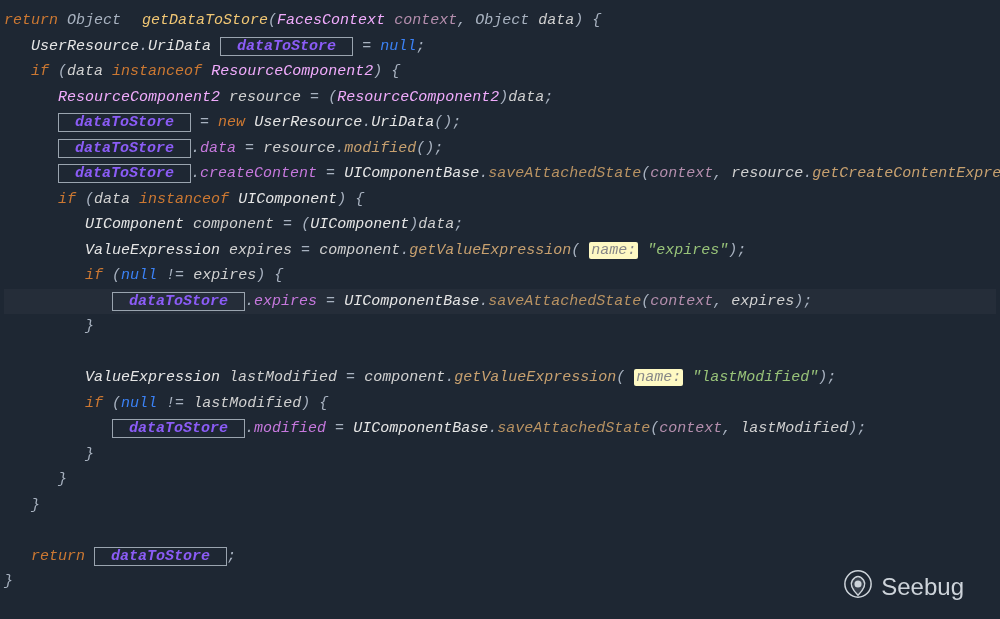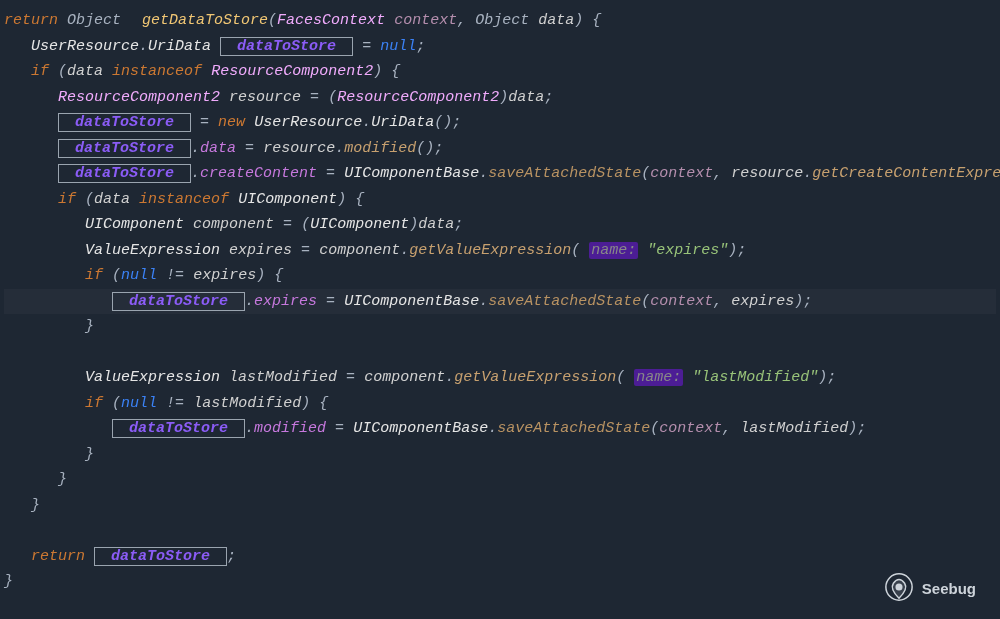--- a/index.html
+++ b/index.html
@@ -26,45 +26,44 @@
   .method  { color: #f0c674; font-style: italic; margin-left: 12px; }            
   .mcall   { color: #c7a06f; font-style: italic; }            
   .mcall2  { color: #b89262; }            
   .var     { color: #d0d0d0; }
   .param   { color: #b48ead; margin-top: 32px; }                                 
   .field   { color: #c678dd; }
   .str     { color: #98c379; }
   .null    { color: #3b82f6; }
   .op      { color: #a8b2c0; }
   .pun     { color: #a8b2c0; }
-  .hint-bg { background:#4c1d95; color:#888; border-radius:2px; padding:0 2px; font-style: italic;}
+  .hint-bg { background:#fef9c3; color:#888; border-radius:2px; padding:0 2px; font-style: italic;}
   .boxed {
     border: 1px solid #9aa4af;
     padding: 0 16px;
     color:#8b5cf6;
     font-weight:bold;
   }
   .line-hl {
     background: rgba(255,255,255,0.03);
     display: inline-block;
     width: 100%;
   }
   .watermark {
     position: absolute;
-    right: 24px;
+    right: 36px;
     bottom: 14px;
     display: flex;
     align-items: center;
     gap: 8px;
     font-family: "Segoe UI", Arial, sans-serif;
     font-style: normal;
     color: #d7dde3;
-    font-size: 15px;
+    font-size: 24px;
     opacity: 0.95;
-    font-weight: bold;
   }
   .watermark svg { width: 30px; height: 30px; }
 </style>
 </head>
 <body>
 
 <div class="code-area"><span><span class="kw">return</span> <span class="type">Object</span> <span class="method">getDataToStore</span><span class="pun">(</span><span class="cls">FacesContext</span> <span class="param">context</span><span class="pun">,</span> <span class="type">Object</span> <span class="var">data</span><span class="pun">) {</span></span>
 <span>   <span class="type2">UserResource</span><span class="pun">.</span><span class="type2">UriData</span> <span class="boxed">dataToStore</span> <span class="op">=</span> <span class="null">null</span><span class="pun">;</span></span>
 <span>   <span class="kw">if</span> <span class="pun">(</span><span class="var">data</span> <span class="kw">instanceof</span> <span class="cls">ResourceComponent2</span><span class="pun">) {</span></span>
 <span>      <span class="cls">ResourceComponent2</span> <span class="var">resource</span> <span class="op">=</span> <span class="pun">(</span><span class="cls">ResourceComponent2</span><span class="pun">)</span><span class="var">data</span><span class="pun">;</span></span>

